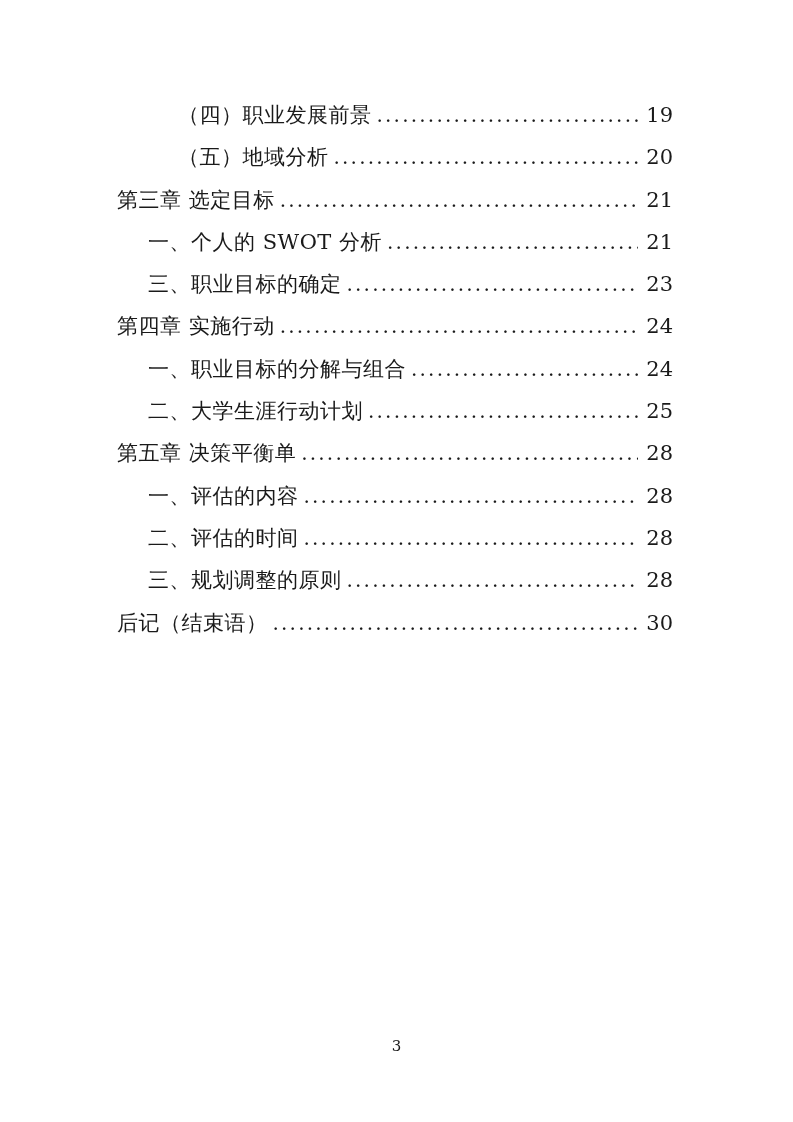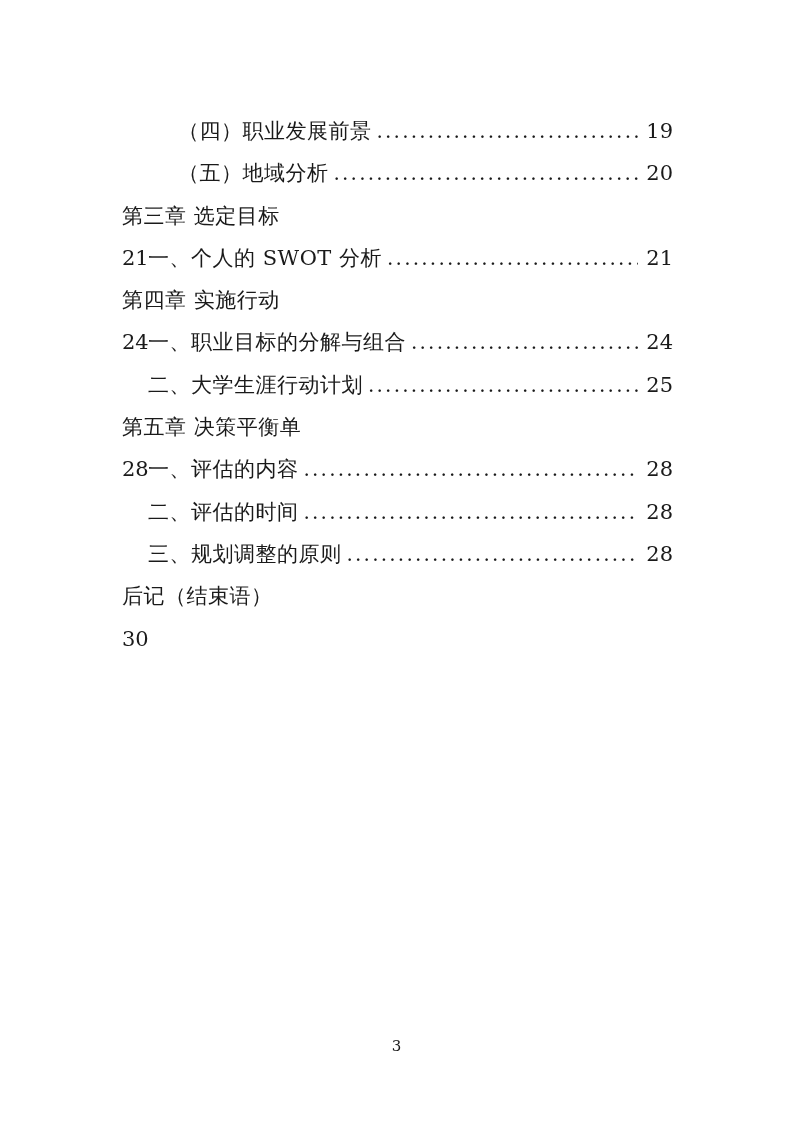--- a/index.html
+++ b/index.html
@@ -11,33 +11,33 @@
     position: relative;
     width: 793px;
     height: 1122px;
     background: #ffffff;
     overflow: hidden;
     font-family: "DejaVu Serif", "Liberation Serif", serif;
     color: #1a1a1a;
   }
   .toc {
     position: absolute;
-    top: 110px;
+    top: 94px;
     left: 117px;
     right: 120px;
   }
   .toc-row {
     display: flex;
     align-items: baseline;
     height: 42.3px;
     line-height: 42.3px;
     font-size: 21px;
     white-space: nowrap;
   }
-  .toc-row.level-0 { padding-left: 0; flex-direction: column; }
+  .toc-row.level-0 { padding-left: 0; }
   .toc-row.level-1 { padding-left: 31px; }
   .toc-row.level-2 { padding-left: 61px; }
   .toc-label {
     flex: none;
     letter-spacing: 0.5px;
   }
   .toc-dots {
     flex: 1 1 auto;
     overflow: hidden;
     margin-left: 5px;
@@ -85,20 +85,25 @@
       <div class="toc-row level-0">
         <span class="toc-label">第三章 选定目标</span>
         <span class="toc-dots"></span>
         <span class="toc-page">21</span>
       </div>
       <div class="toc-row level-1">
         <span class="toc-label">一、个人的 SWOT 分析</span>
         <span class="toc-dots"></span>
         <span class="toc-page">21</span>
       </div>
+      <div class="toc-row level-1">
+        <span class="toc-label">三、职业目标的确定</span>
+        <span class="toc-dots"></span>
+        <span class="toc-page">23</span>
+      </div>
       <div class="toc-row level-0">
         <span class="toc-label">第四章 实施行动</span>
         <span class="toc-dots"></span>
         <span class="toc-page">24</span>
       </div>
       <div class="toc-row level-1">
         <span class="toc-label">一、职业目标的分解与组合</span>
         <span class="toc-dots"></span>
         <span class="toc-page">24</span>
       </div>

